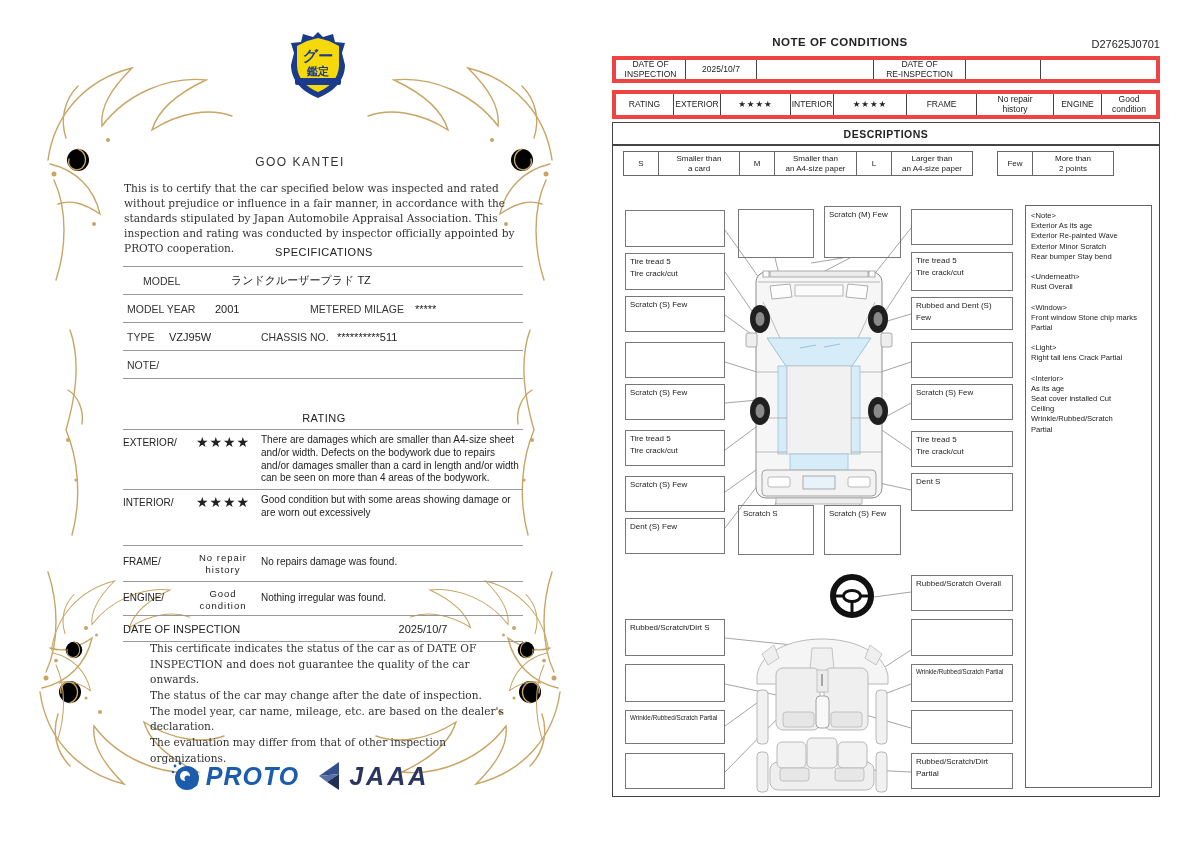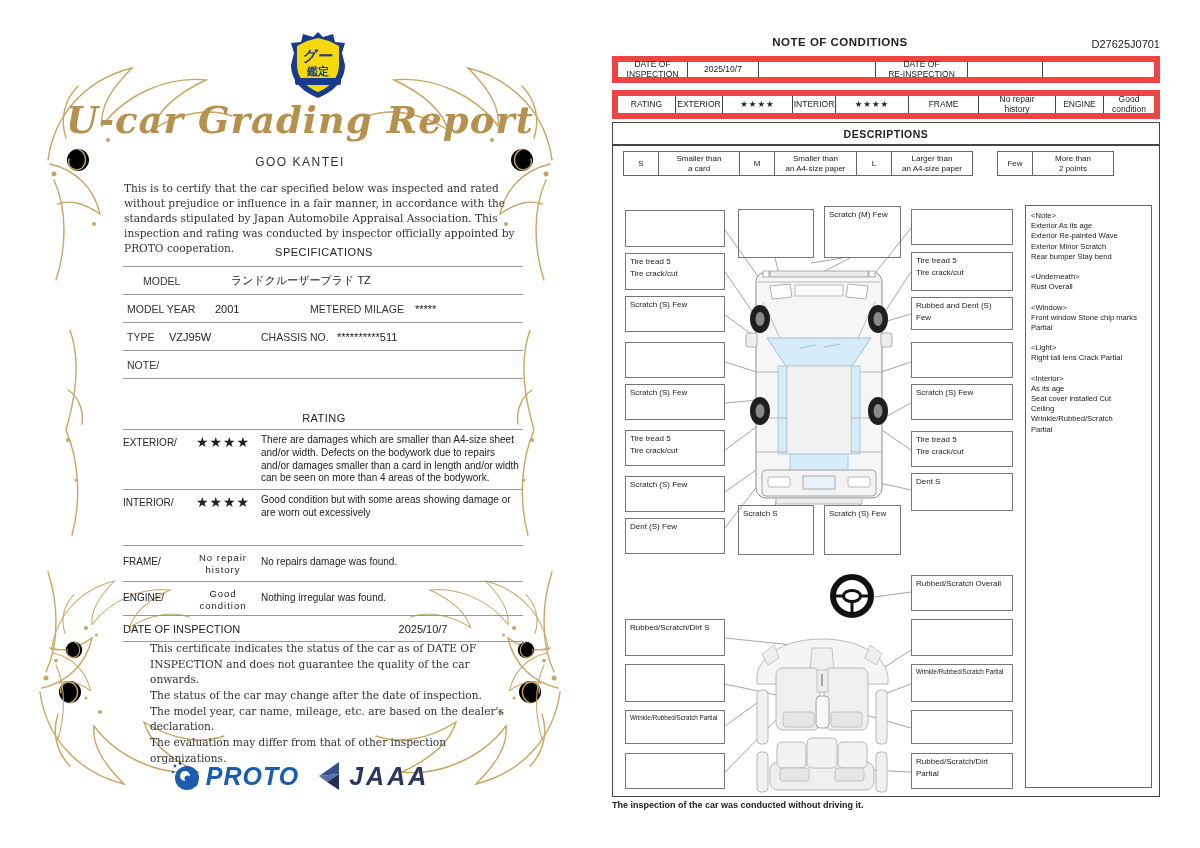--- a/index.html
+++ b/index.html
@@ -29,21 +29,21 @@
   .rat-row .val.txt{font-size:9.5px;line-height:1.2;padding-top:2px;}
   .rat-row .desc{flex:1;font-size:10px;line-height:1.28;}
   .date-row{display:flex;border-top:1px solid #999;border-bottom:1px solid #999;height:25px;align-items:center;font-size:11px;}
   .disclaimer{left:150px;top:641px;width:372px;font-family:"DejaVu Serif",serif;font-size:10.6px;line-height:1.48;color:#333;}
   .logos{left:0;top:760px;width:600px;display:flex;justify-content:center;align-items:center;gap:18px;font-style:italic;}
   .proto-txt{font-size:25px;font-weight:bold;color:#1b5cad;letter-spacing:1px;}
   .jaaa-txt{font-size:25px;font-weight:bold;color:#2b3560;letter-spacing:3px;}
   
   .noc-title{left:80px;top:36px;width:320px;text-align:center;font-size:11.5px;font-weight:bold;letter-spacing:.5px;}
   .doc-id{left:380px;top:38px;width:180px;text-align:right;font-size:11px;}
-  .hdr-tbl{left:12px;width:548px;display:flex;border:6px solid #ef4444;box-sizing:border-box;}
+  .hdr-tbl{left:12px;width:548px;display:flex;border:4px solid #ef4444;box-sizing:border-box;}
   .hdr-tbl .c{border-right:1px solid #444;display:flex;align-items:center;justify-content:center;text-align:center;box-sizing:border-box;}
   .hdr-tbl .c:last-child{border-right:none;}
   .t1{top:56px;height:27px;}
   .t2{top:90px;height:29px;}
   .t1 .c,.t2 .c{font-size:8.5px;line-height:1.15;}
   .cell-val{font-size:11px;}
   .stars{font-size:13px;letter-spacing:1px;}
   .desc-head{left:12px;top:122px;width:548px;height:23px;border:1px solid #444;box-sizing:border-box;
     display:flex;align-items:center;justify-content:center;font-size:10.5px;font-weight:bold;letter-spacing:.5px;}
   .desc-box{left:12px;top:145px;width:548px;height:652px;border:1px solid #444;box-sizing:border-box;}
@@ -93,21 +93,20 @@
   </svg>
 
   <svg class="abs" width="58" height="68" viewBox="0 0 58 68" style="left:289px;top:31px;">
     <path d="M29,1 L34,6 L44,3 L46,11 L56,12 L53,22 L56,34 C56,50 44,61 29,67 C14,61 2,50 2,34 L5,22 L2,12 L12,11 L14,3 L24,6 Z" fill="#1a3a8c"></path>
     <path d="M29,7 L40,10 L50,15 L50,34 C50,47 41,56 29,61 C17,56 8,47 8,34 L8,15 L18,10 Z" fill="#f5d90a"></path>
     <text x="29" y="30" text-anchor="middle" font-size="15" font-weight="bold" fill="#1a3a8c">グー</text>
     <text x="29" y="44" text-anchor="middle" font-size="11" font-weight="bold" fill="#1a3a8c">鑑定</text>
     <rect x="6" y="47" width="46" height="7" rx="2" fill="#1a3a8c"></rect>
   </svg>
 
-  <div class="abs cert-title">U-car Grading Report</div>
   <div class="abs goo">GOO KANTEI</div>
   <div class="abs intro">This is to certify that the car specified below was inspected and rated without prejudice or influence in a fair manner, in accordance with the standards stipulated by Japan Automobile Appraisal Association. This inspection and rating was conducted by inspector officially appointed by PROTO cooperation.</div>
 
   <div class="abs sec-head" style="top:246px;">SPECIFICATIONS</div>
 
   <div class="abs spec">
     <div class="spec-row">
       <span class="sl" style="width:88px;padding-left:20px;">MODEL</span>
       <span>ランドクルーザープラド TZ</span>
     </div>
@@ -393,14 +392,13 @@
 &lt;Light&gt;
 Right tail lens Crack Partial
 
 &lt;Interior&gt;
 As its age
 Seat cover installed Cut
 Ceiling
 Wrinkle/Rubbed/Scratch
 Partial</div>
 
-  <div class="abs footer-note">The inspection of the car was conducted without driving it.</div>
 </div>
 
 </body></html>

